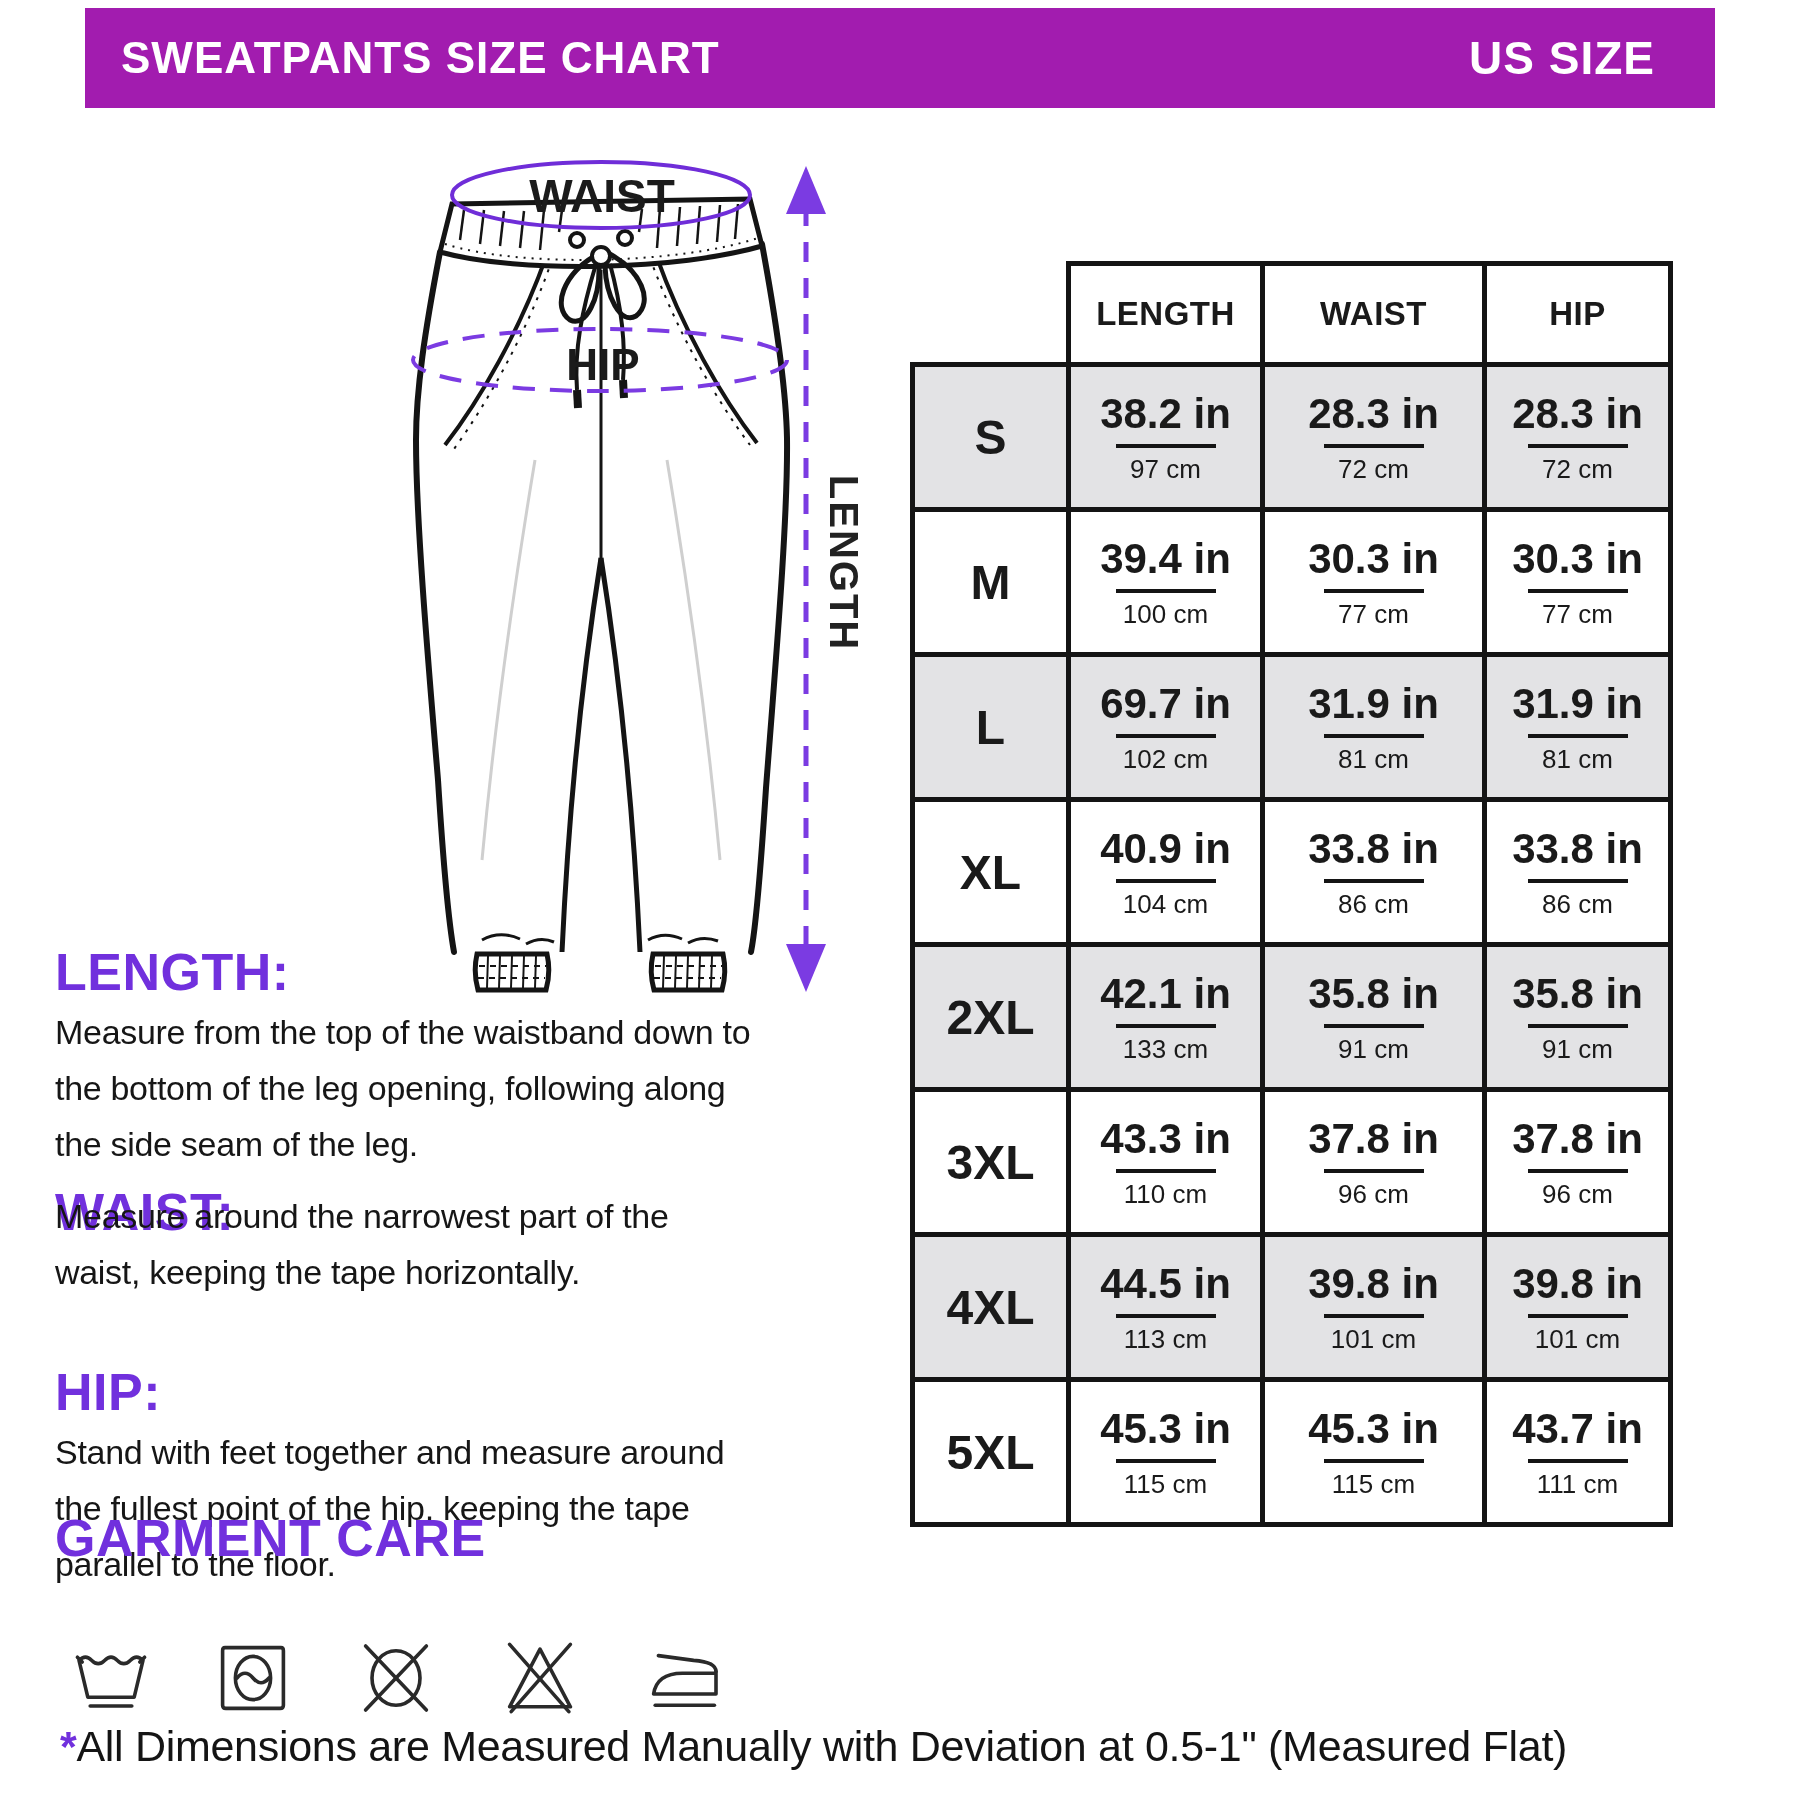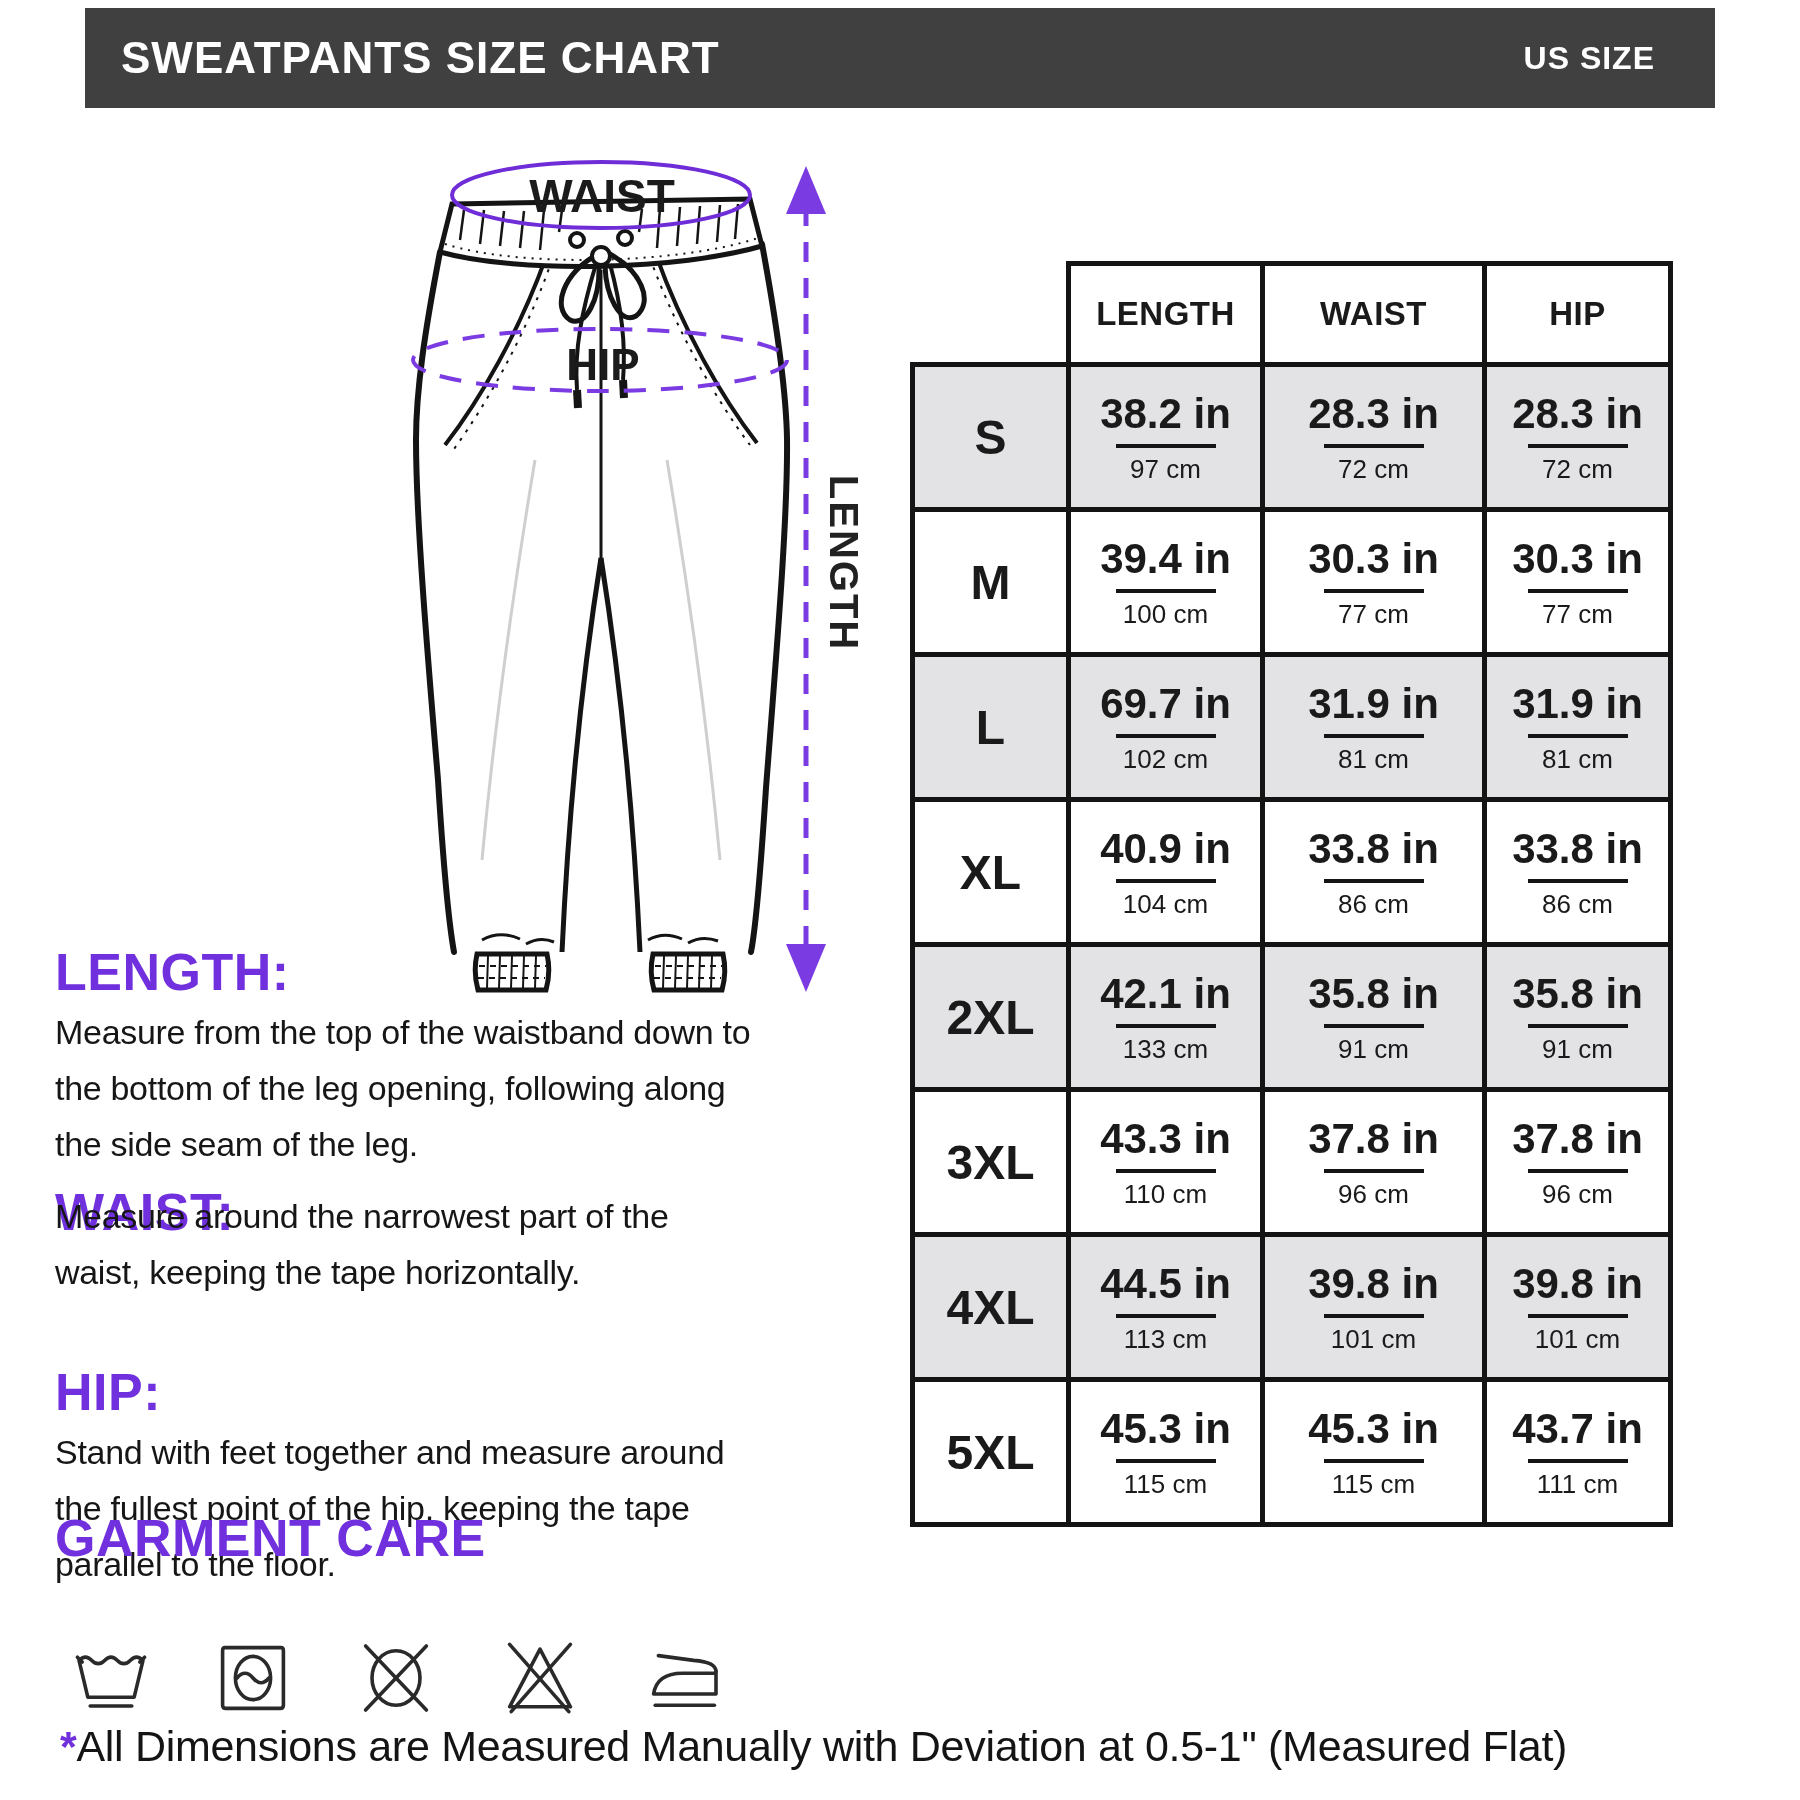--- a/index.html
+++ b/index.html
@@ -1,24 +1,24 @@
 <!DOCTYPE html>
 <html><head>
 <meta charset="utf-8">
 <style>
   html,body{margin:0;padding:0;background:#fff;}
   .canvas{position:relative;width:1800px;height:1800px;background:#fff;overflow:hidden;
           font-family:"Liberation Sans","DejaVu Sans",sans-serif;color:#1a1a1a;}
 
   
-  .topbar{position:absolute;left:85px;top:8px;width:1630px;height:100px;background:#404040;
+  .topbar{position:absolute;left:85px;top:8px;width:1630px;height:100px;background:#a21caf;
           display:flex;align-items:center;justify-content:space-between;
           padding:0 60px 0 36px;box-sizing:border-box;}
   .topbar .title{color:#fff;font-weight:bold;font-size:44px;letter-spacing:1px;}
-  .topbar .region{color:#fff;font-weight:bold;font-size:32px;letter-spacing:1px;}
+  .topbar .region{color:#fff;font-weight:bold;font-size:46px;letter-spacing:1px;}
 
   
   .diagram{position:absolute;left:330px;top:140px;width:540px;height:870px;}
   .diagram svg{display:block;}
 
   
   table.size-table{position:absolute;left:910px;top:261px;border-collapse:collapse;
                    table-layout:fixed;}
   table.size-table td,table.size-table th{border:5px solid #141414;padding:0;margin:0;
                    text-align:center;vertical-align:middle;}

